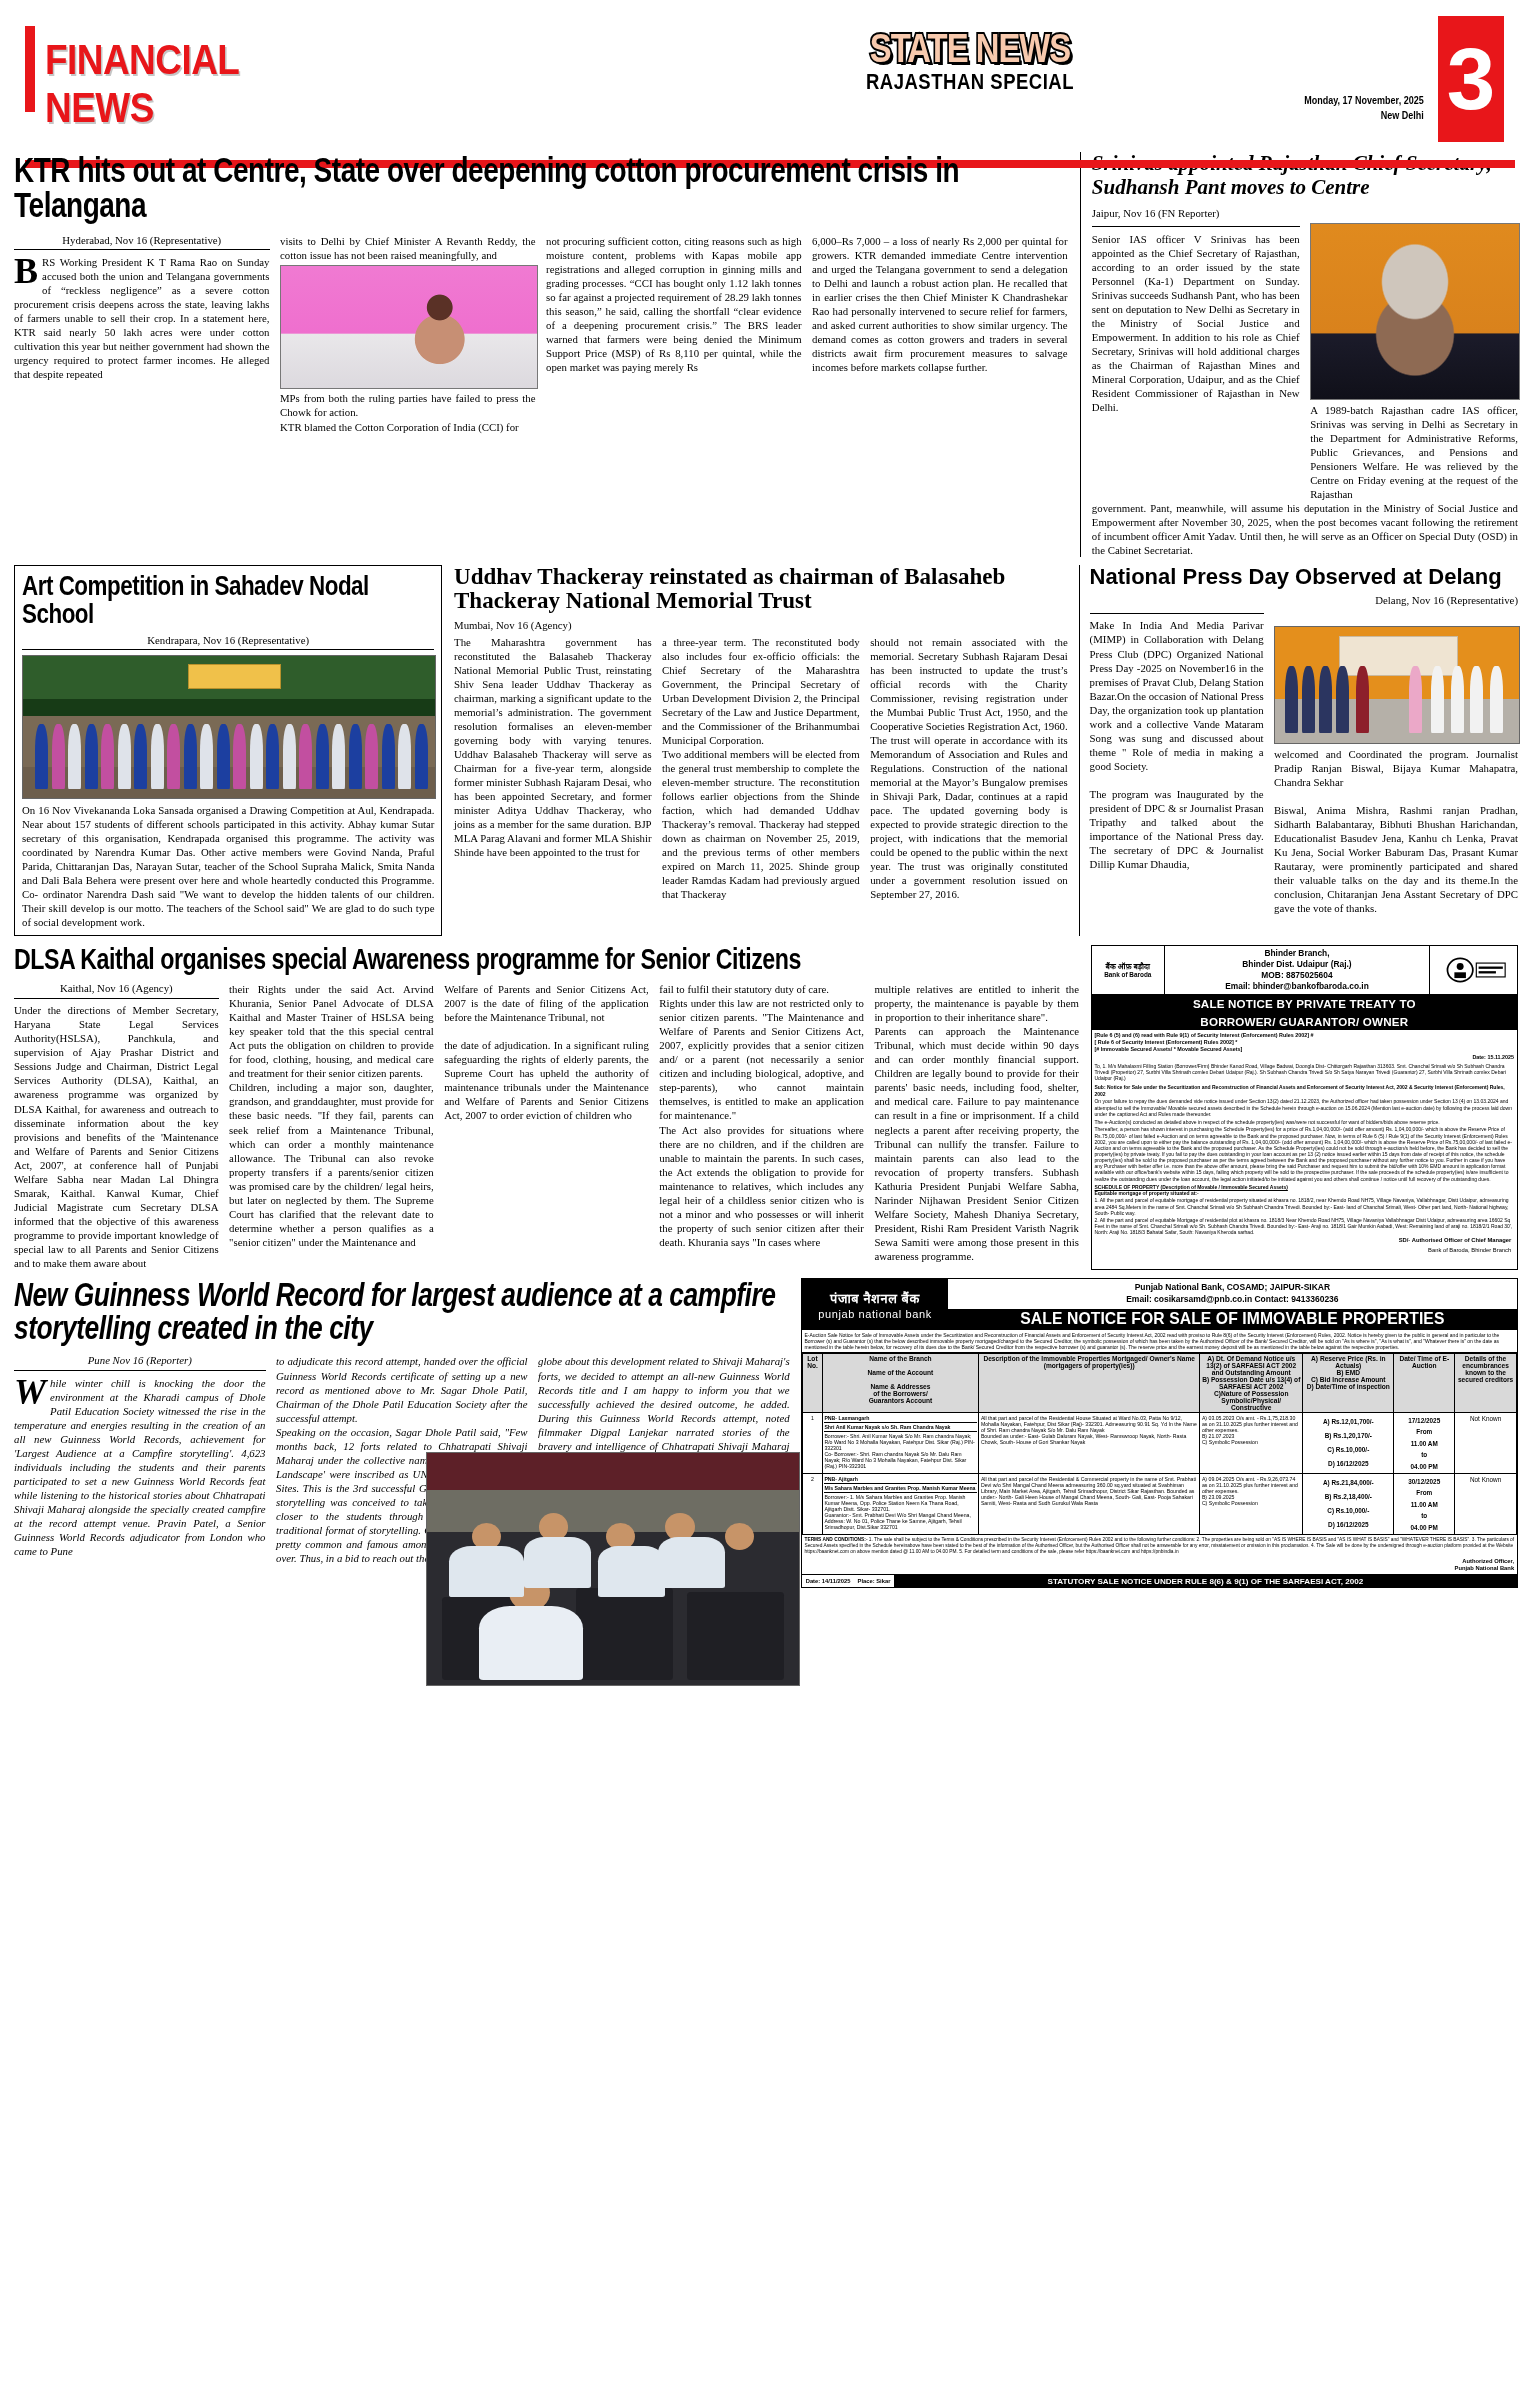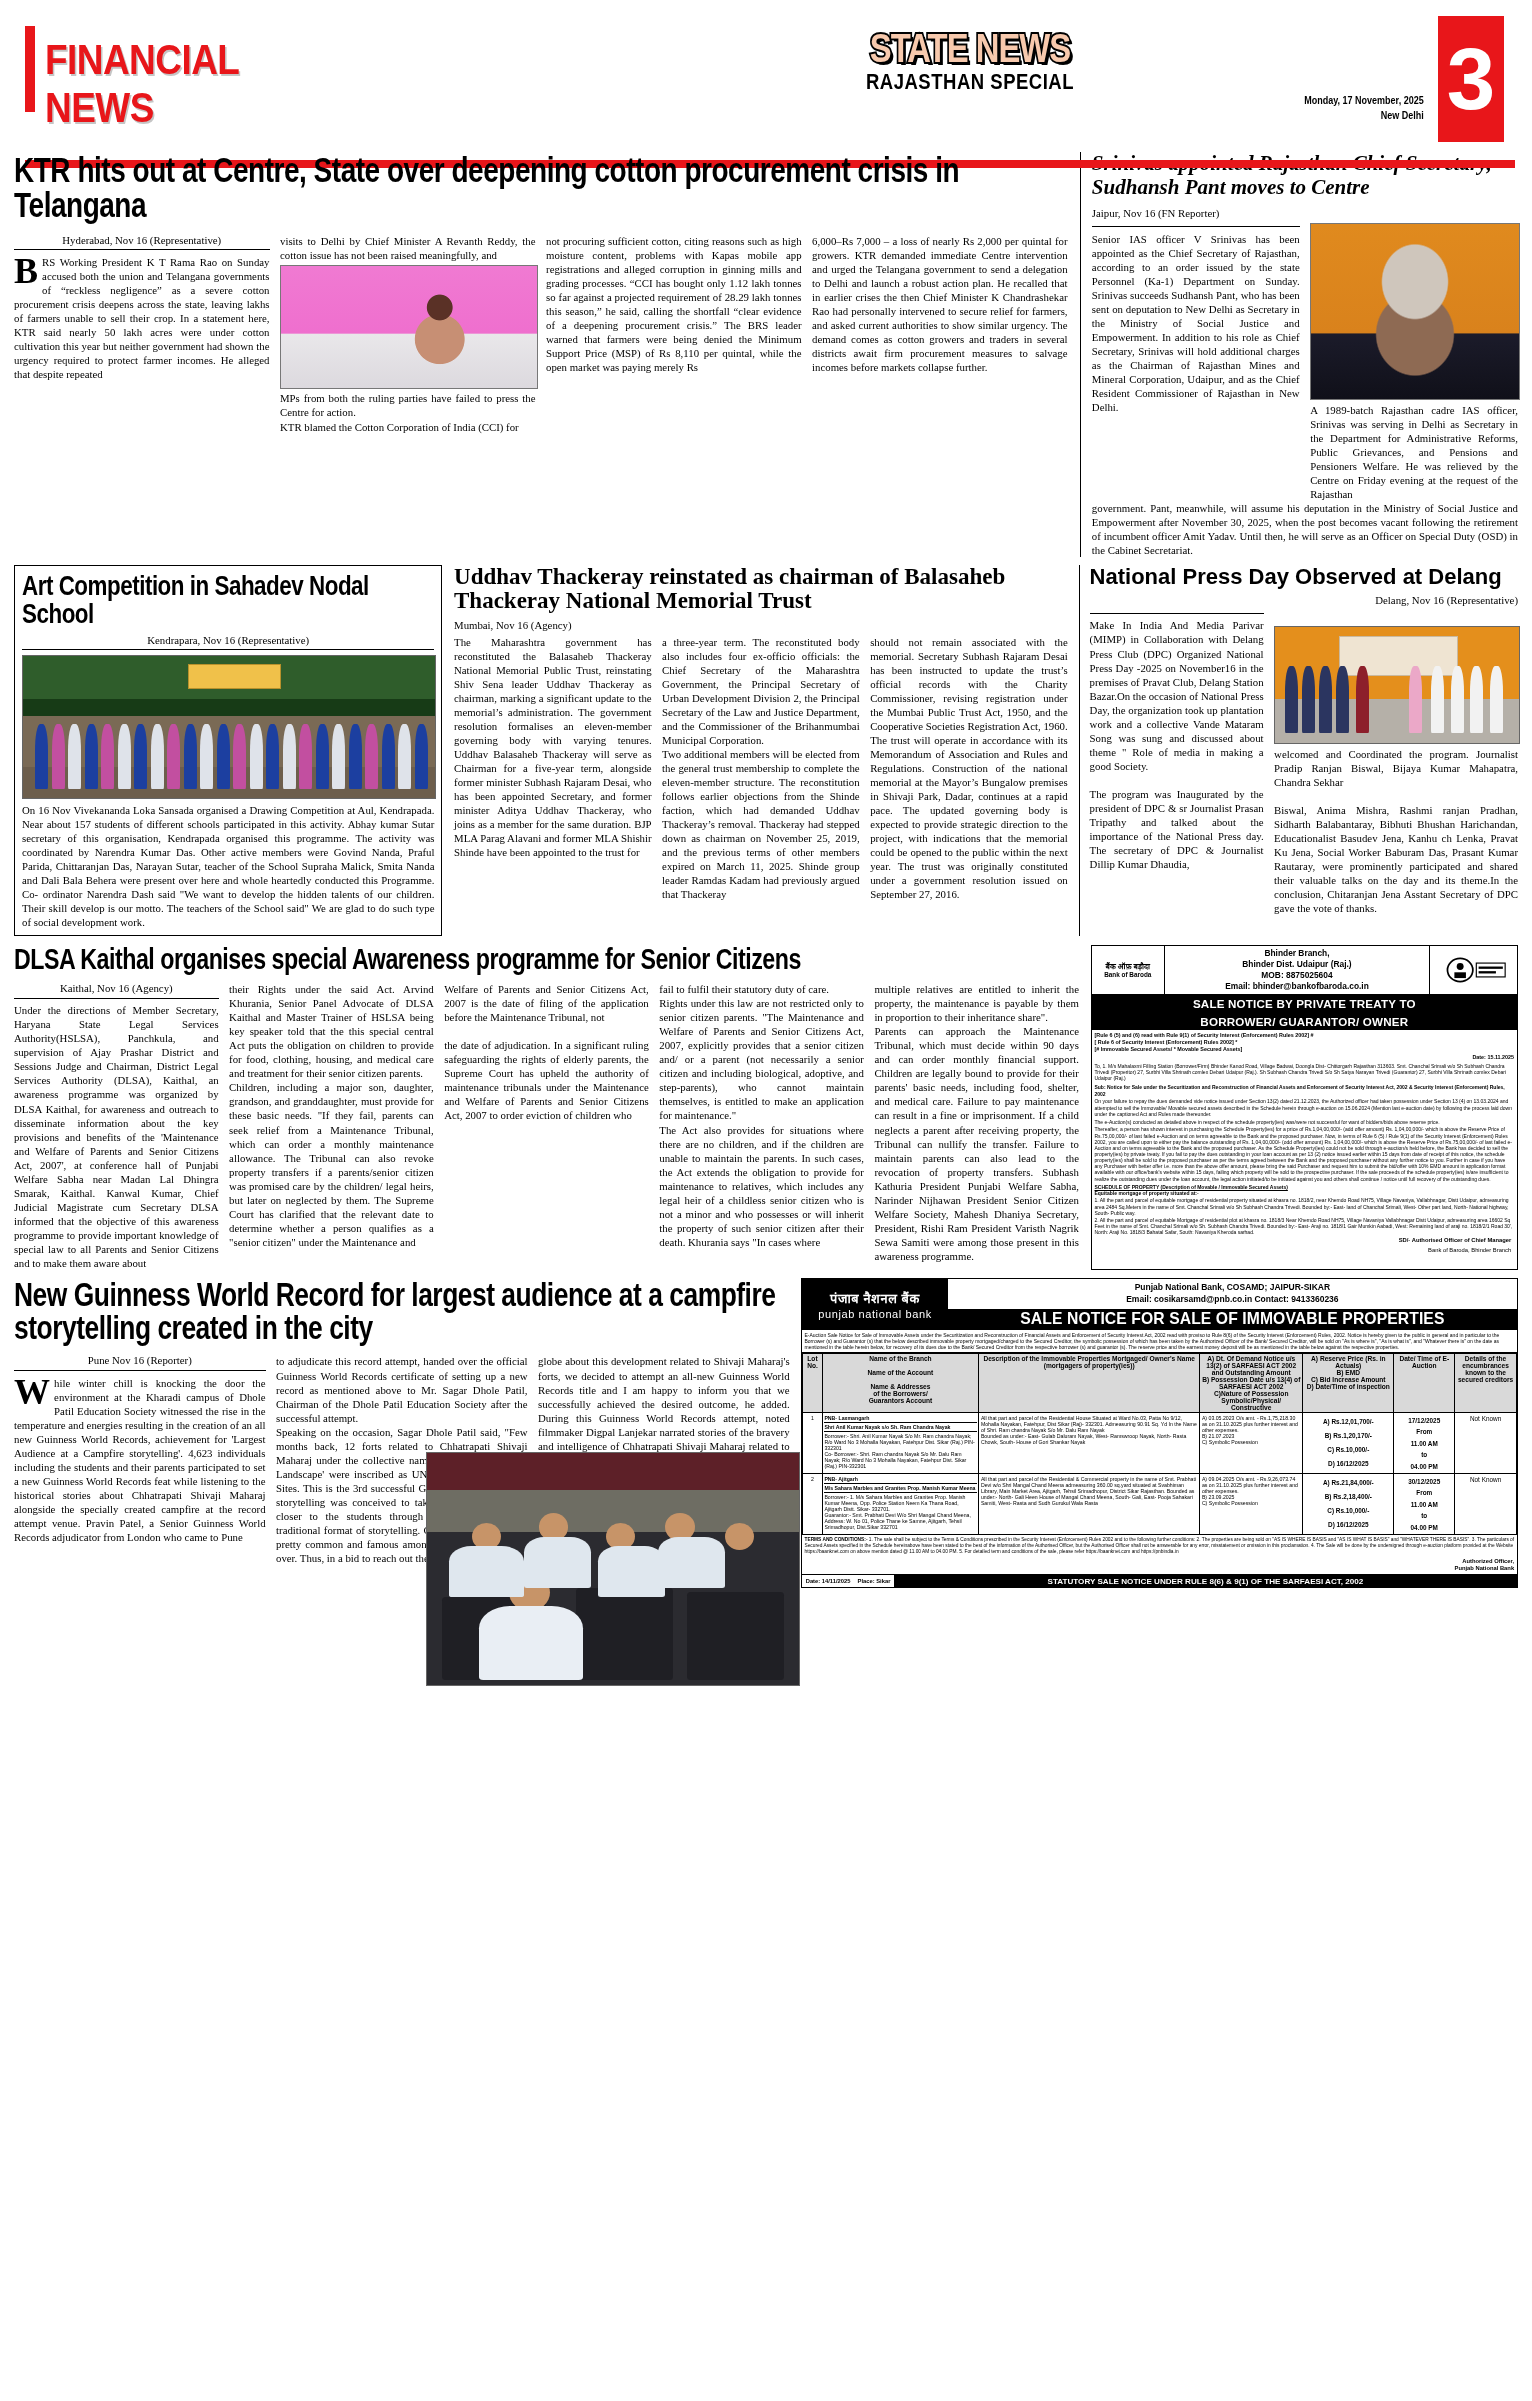--- a/index.html
+++ b/index.html
@@ -81,21 +81,21 @@
   .dlsa-left{width:1069px;}
   .dlsa-hl{font-size:29px;}
   .dlsa-photo{width:100%;height:225px;border:0.6px solid #666;background:
       linear-gradient(#5d2028 0 16%,#6e6d63 16% 34%,#2b2b30 34% 100%);position:relative;overflow:hidden;}
   .dlsa-photo .seat{position:absolute;background:#1f1f24;border-radius:3.5px;}
   .dlsa-photo .head{position:absolute;border-radius:50%;background:#c79468;}
   .dlsa-photo .shirt{position:absolute;background:#dfe7ee;border-radius:30% 30% 4% 4%;}
 
   
   .guin-wrap{display:flex;gap:11.6px;margin-top:8.1px;}
-  .guin-left{width:778px;}
+  .guin-left{width:778px;font-style:italic;}
   .guin-hl{font-size:33px;}
 
   
   .bank{border:1.2px solid #000;box-sizing:border-box;font-family:"Liberation Sans",sans-serif;}
   .bank-head{display:flex;border-bottom:1.2px solid #000;}
   .bank-logo{width:69px;border-right:1.2px solid #000;display:flex;flex-direction:column;align-items:center;justify-content:center;font-size:6.4px;font-weight:bold;padding:1.7px;}
   .bank-addr{flex:1;text-align:center;font-size:8.4px;font-weight:bold;line-height:1.28;padding:2.3px 1.2px;}
   .bank-side{width:87px;border-left:1.2px solid #000;display:flex;align-items:center;justify-content:center;}
   .blackbar{background:#000;color:#fff;text-align:center;font-weight:bold;font-size:11.6px;padding:2.3px 1.2px;letter-spacing:0.2px;}
   .tiny{font-size:5px;line-height:1.23;}
@@ -148,21 +148,21 @@
       <div class="hl hl-cond h1-main" style="width:125%;">KTR hits out at Centre, State over deepening cotton procurement crisis in Telangana</div>
       <div class="cols" style="margin-top:11.6px;">
         <div>
           <div class="byline">Hyderabad, Nov 16 (Representative)</div>
           <div class="rule"></div>
           <div class="body-txt dropcap">BRS Working President K T Rama Rao on Sunday accused both the union and Telangana governments of “reckless negligence” as a severe cotton procurement crisis deepens across the state, leaving lakhs of farmers unable to sell their crop. In a statement here, KTR said nearly 50 lakh acres were under cotton cultivation this year but neither government had shown the urgency required to protect farmer incomes. He alleged that despite repeated</div>
         </div>
         <div>
           <div class="body-txt">visits to Delhi by Chief Minister A Revanth Reddy, the cotton issue has not been raised meaningfully, and</div>
           <div class="ktr-photo" style="margin:2.9px 0;"></div>
-          <div class="body-txt">MPs from both the ruling parties have failed to press the Centre for action.</div>
+          <div class="body-txt">MPs from both the ruling parties have failed to press the Chowk for action.</div>
           <div class="body-txt">KTR blamed the Cotton Corporation of India (CCI) for</div>
         </div>
         <div>
           <div class="body-txt">not procuring sufficient cotton, citing reasons such as high moisture content, problems with Kapas mobile app registrations and alleged corruption in ginning mills and grading processes. “CCI has bought only 1.12 lakh tonnes so far against a projected requirement of 28.29 lakh tonnes this season,” he said, calling the shortfall “clear evidence of a deepening procurement crisis.” The BRS leader warned that farmers were being denied the Minimum Support Price (MSP) of Rs 8,110 per quintal, while the open market was paying merely Rs</div>
         </div>
         <div>
           <div class="body-txt">6,000–Rs 7,000 – a loss of nearly Rs 2,000 per quintal for growers. KTR demanded immediate Centre intervention and urged the Telangana government to send a delegation to Delhi and launch a robust action plan. He recalled that in earlier crises the then Chief Minister K Chandrashekar Rao had personally intervened to secure relief for farmers, and asked current authorities to show similar urgency. The demand comes as cotton growers and traders in several districts await firm procurement measures to salvage incomes before markets collapse further.</div>
         </div>
       </div>
     </div>

